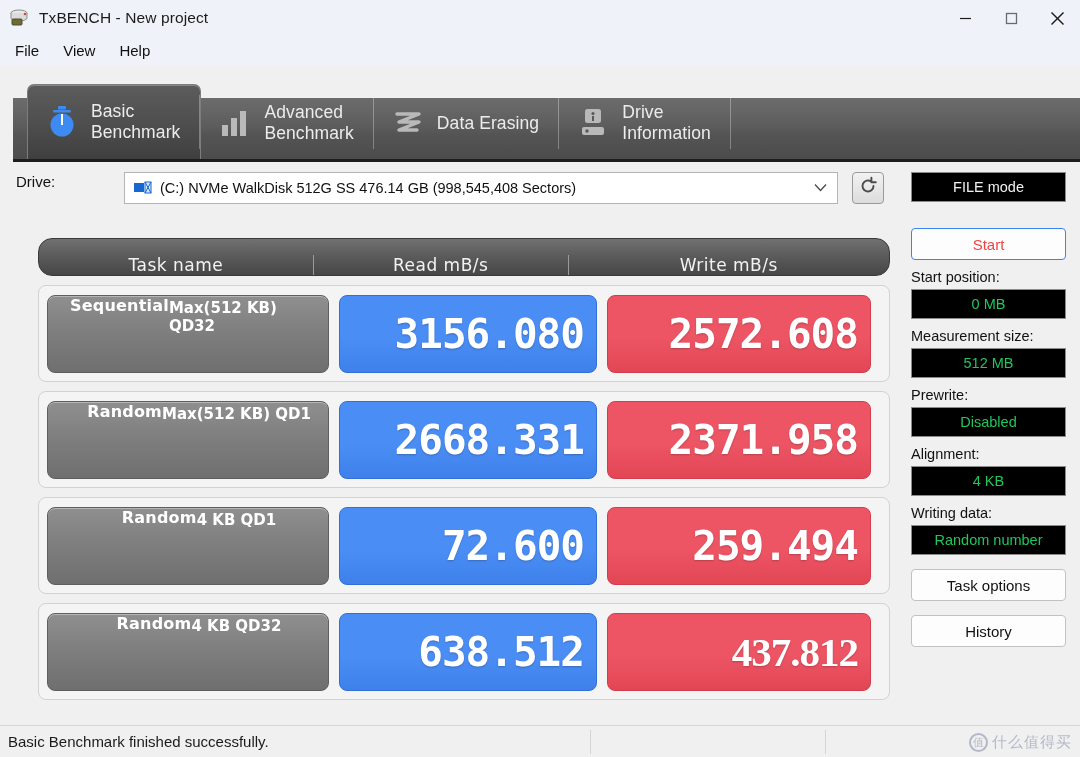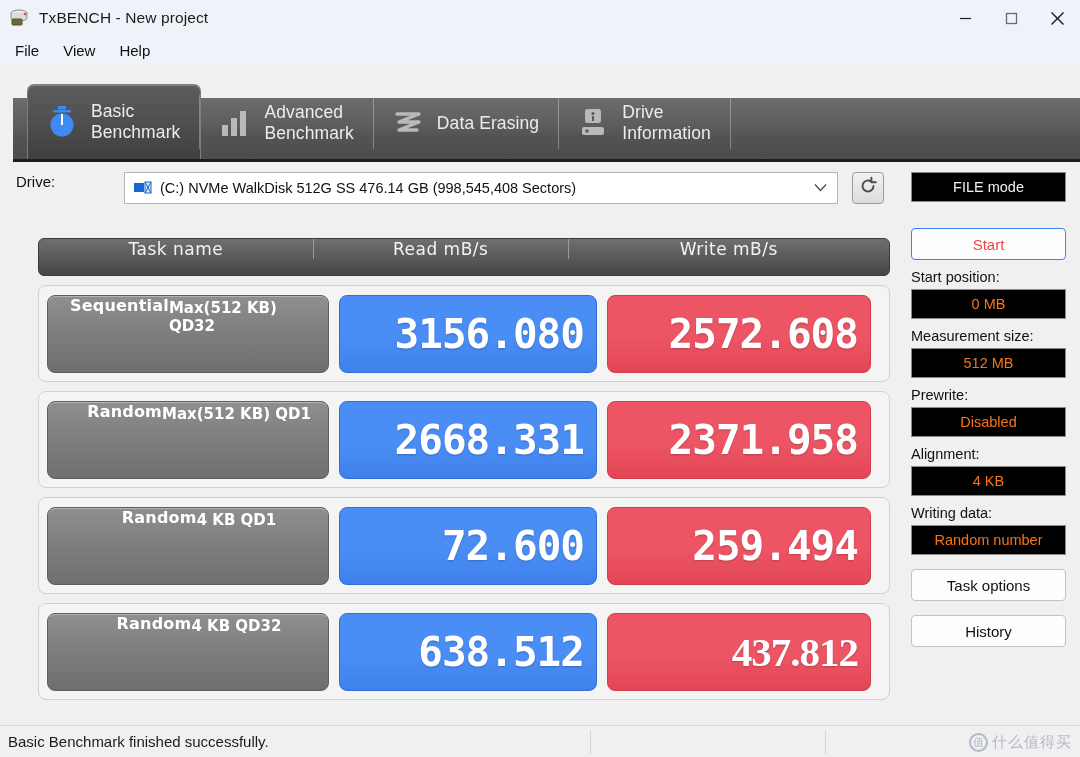--- a/index.html
+++ b/index.html
@@ -85,24 +85,24 @@
   .refresh-btn {
     position: absolute; left: 852px; top: 172px; width: 32px; height: 32px;
     background: linear-gradient(to bottom,#f2f2f2,#dcdcdc);
     border: 1px solid #9a9a9a; border-radius: 4px;
     display: flex; align-items: center; justify-content: center;
   }
 
   
   .results { position: absolute; left: 38px; top: 238px; width: 852px; }
   .res-head {
-    height: 38px; border-radius: 6px;
+    height: 38px; border-radius: 14px;
     background: linear-gradient(to bottom,#707070 0%,#5a5a5a 50%,#464646 100%);
     border: 1px solid #3a3a3a;
-    display: flex; align-items: flex-start;
+    display: flex; align-items: flex-end;
   }
   .res-head .hc {
     text-align: center; color: #f2f2f2; font-size: 17px; letter-spacing: .5px;
     font-family: "DejaVu Sans", sans-serif;
     position: relative;
   }
   .res-head .hc.c0 { width: 288px; }
   .res-head .hc.c1 { width: 268px; border-left: 1px solid #9a9a9a; }
   .res-head .hc.c2 { width: 338px; border-left: 1px solid #9a9a9a; }
 
@@ -144,21 +144,21 @@
   .start-btn {
     margin-top: 26px; height: 32px; background: #fdfdfd;
     border: 1px solid #3b82f6; border-radius: 4px;
     display: flex; align-items: center; justify-content: center;
     color: #ef4444; font-size: 15px;
   }
   .fld-label { margin-top: 9px; font-size: 14.5px; color: #111; }
   .fld-box {
     margin-top: 4px; height: 30px; background: #000; border: 1px solid #8c8c8c;
     display: flex; align-items: center; justify-content: center;
-    color: #f97316; font-size: 14.5px;
+    color: #22c55e; font-size: 14.5px;
   }
   .plain-btn {
     margin-top: 14px; height: 32px; background: #fdfdfd;
     border: 1px solid #c2c2c2; border-radius: 4px;
     display: flex; align-items: center; justify-content: center;
     color: #111; font-size: 15px;
   }
 
   
   .statusbar {

